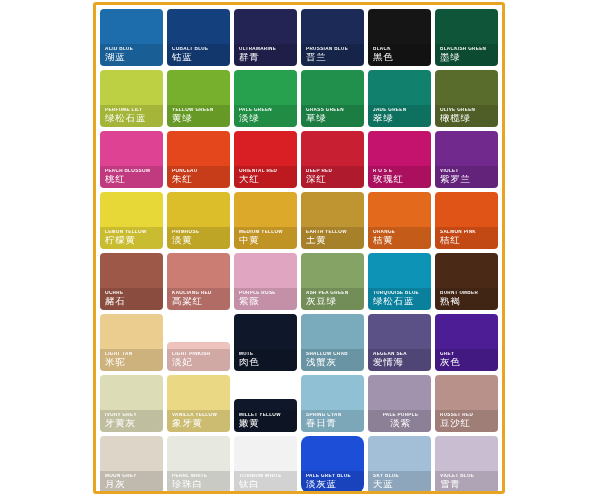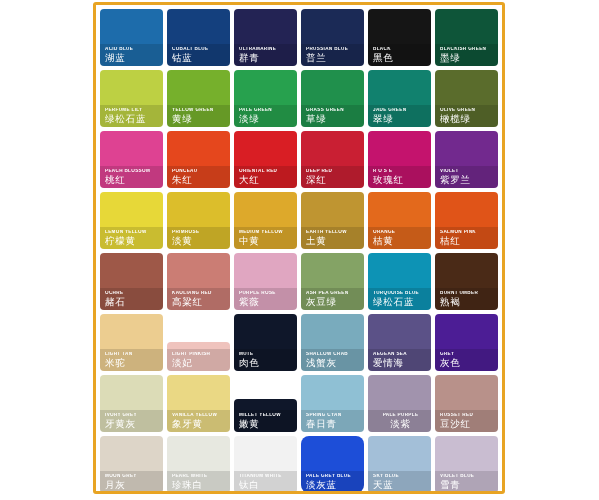--- a/index.html
+++ b/index.html
@@ -82,21 +82,21 @@
     margin-bottom: 1.5px;
     text-transform: uppercase;
   }
 
   .swatch-cn {
     display: block;
     font-size: 9.5px;
     letter-spacing: 0.8px;
     white-space: nowrap;
     overflow: hidden;
-    font-family: Liberation Sans, sans-serif;
+    font-family: Liberation Mono, monospace;
   }
 
   .light-text .swatch-en,
   .light-text .swatch-cn { color: #ffffff; }
 </style>
 </head>
 <body>
 
 <div id="chart-root">
   <div id="palette-frame">

